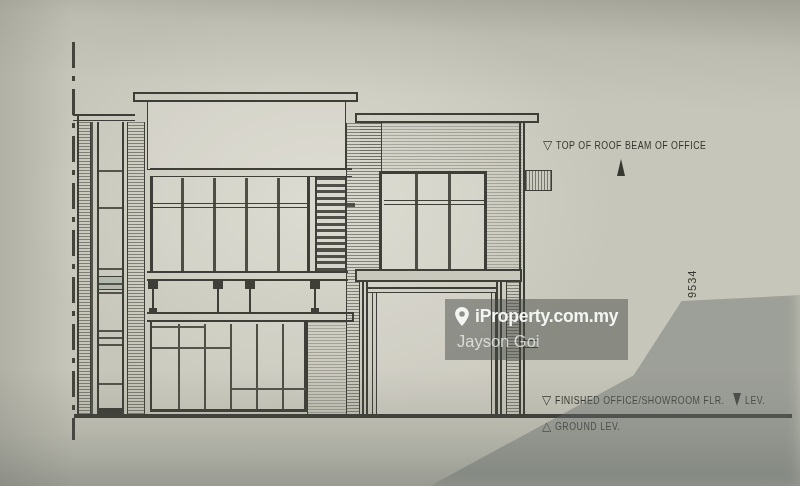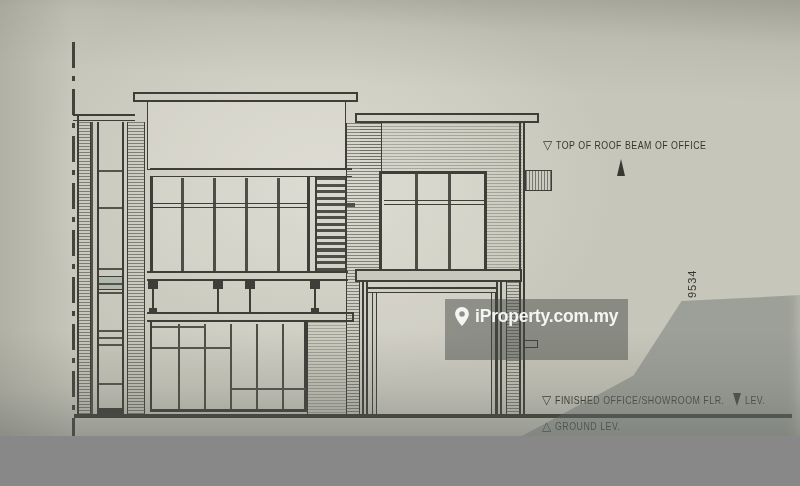--- a/index.html
+++ b/index.html
@@ -1,16 +1,16 @@
 <!DOCTYPE html>
 <html><head>
 <meta charset="utf-8">
 <style>
   html,body{margin:0;padding:0;background:#888;}
-  .stage{position:relative;width:800px;height:436px;overflow:hidden;
+  .stage{position:relative;width:800px;height:486px;overflow:hidden;
          background:#c7c6ba;font-family:"Liberation Sans",sans-serif;}
   
   .shade{position:absolute;inset:0;pointer-events:none;}
   .shine{background:radial-gradient(ellipse 420px 300px at 40% 42%,rgba(236,235,227,.55),rgba(236,235,227,0) 70%);}
   .shade-top{background:linear-gradient(183deg,rgba(100,99,90,.38),rgba(100,99,90,.10) 10%,rgba(100,99,90,0) 22%);}
   .shade-left{background:linear-gradient(90deg,rgba(100,99,90,.22),rgba(100,99,90,0) 9%);}
   .shade-bottom{background:linear-gradient(0deg,rgba(88,94,90,.42),rgba(88,94,90,.16) 11%,rgba(88,94,90,0) 24%);}
   .shade-diag{position:absolute;left:430px;top:285px;width:370px;height:201px;
       background:rgba(100,108,104,.42);filter:blur(7px);
       clip-path:polygon(0% 100%,55% 45%,68% 8%,100% 5%,100% 100%);}
@@ -171,14 +171,15 @@
   <div class="shade shade-bottom"></div>
   <div class="shade-diag"></div>
 
   <div class="wm">
     <div class="wm-row">
       <svg width="14" height="19" viewBox="0 0 16 22">
         <path fill="#f3f5f2" d="M8 0C3.58 0 0 3.58 0 8c0 5.25 8 14 8 14s8-8.75 8-14c0-4.42-3.58-8-8-8zm0 11.2A3.2 3.2 0 1 1 8 4.8a3.2 3.2 0 0 1 0 6.4z"></path>
       </svg>
       <span class="wm-brand">iProperty.com.my</span>
     </div>
+    <div class="wm-agent">Jayson Goi</div>
   </div>
 </div>
 
 </body></html>

